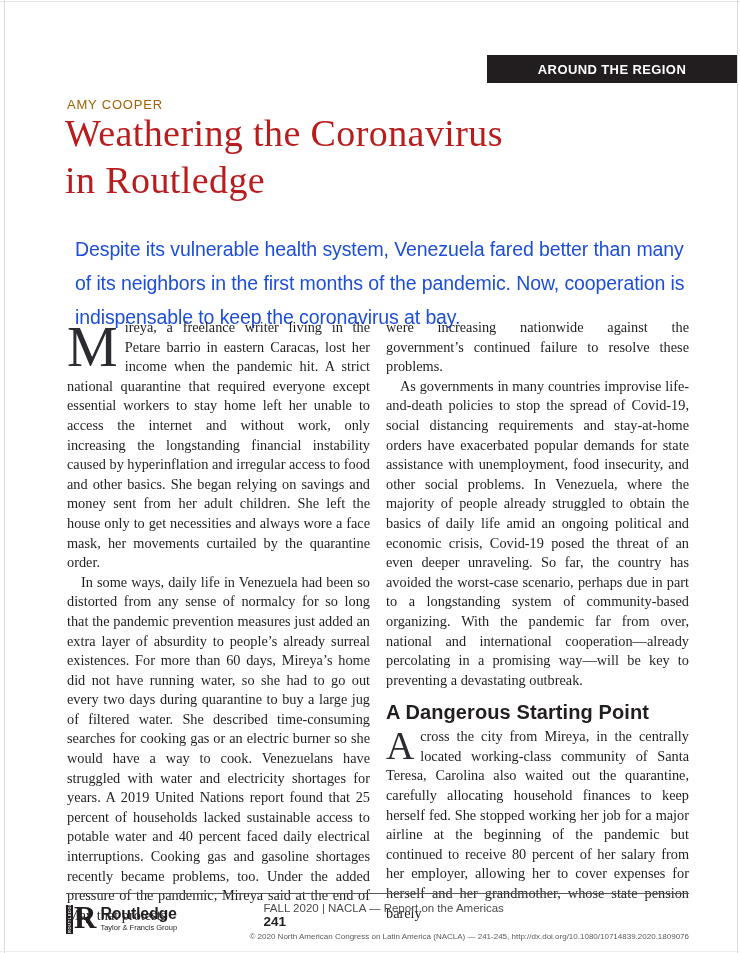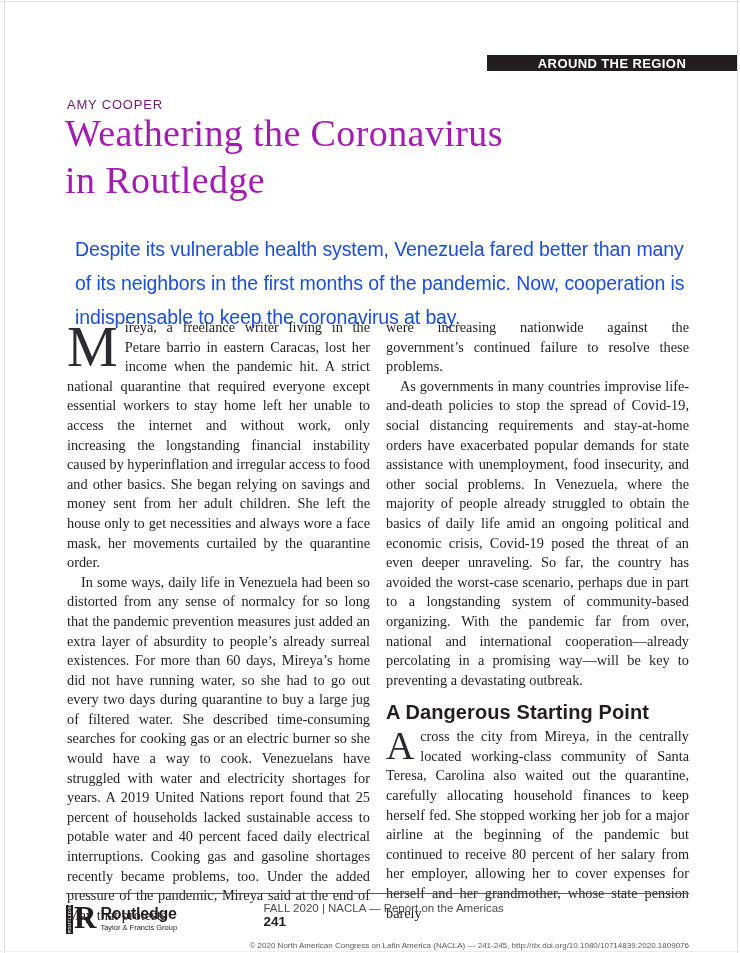--- a/index.html
+++ b/index.html
@@ -7,38 +7,38 @@
     position:relative;width:740px;height:953px;background:#ffffff;overflow:hidden;
     font-family:"Liberation Serif",serif;color:#1f1f21;
   }
   .edge{position:absolute;background:#dcdcdc;}
   .edge-left{left:4px;top:0;bottom:0;width:1px;}
   .edge-right{right:2px;top:0;bottom:0;width:1px;}
   .edge-top{top:1px;left:0;right:0;height:1px;background:#e4e4e4;}
   .edge-bottom{bottom:1px;left:0;right:0;height:1px;background:#ececec;}
 
   .banner{
-    position:absolute;top:55px;right:3px;width:250px;height:16px;
+    position:absolute;top:55px;right:3px;width:250px;height:28px;
     background:#221e1f;display:flex;align-items:center;justify-content:center;
   }
   .banner span{
     font-family:"Liberation Sans",sans-serif;font-weight:bold;font-size:13px;
     letter-spacing:0.4px;color:#ffffff;
   }
 
   .author{
     position:absolute;left:67px;top:97px;
     font-family:"Liberation Sans",sans-serif;font-size:13px;letter-spacing:0.8px;
-    color:#701a75;
+    color:#a16207;
   }
 
   .title{
     position:absolute;left:65px;top:110px;margin:0;
     font-family:"Liberation Serif",serif;font-weight:400;
-    font-size:38px;line-height:47px;letter-spacing:0.4px;color:#a21caf;
+    font-size:38px;line-height:47px;letter-spacing:0.4px;color:#b91c1c;
   }
   .title span{display:block;}
 
   .deck{
     position:absolute;left:67px;top:224px;width:626px;margin:8px;
     font-family:"Liberation Sans",sans-serif;font-size:19.5px;line-height:34px;
     color:#1d4ed8;letter-spacing:-0.1px;
   }
 
   .columns{
@@ -87,21 +87,21 @@
   .footer-right{text-align:right;}
   .issue-line{
     font-family:"Liberation Sans",sans-serif;font-size:11.5px;color:#4c4c4e;
     display:flex;align-items:baseline;justify-content:flex-end;flex-direction:column;
   }
   .pagenum{
     font-family:"Liberation Sans",sans-serif;font-weight:bold;font-size:13.5px;
     color:#221e1f;margin-left:14px;
   }
   .copyright{
-    font-family:"Liberation Sans",sans-serif;font-size:8px;color:#58595b;margin-top:12px;
+    font-family:"Liberation Sans",sans-serif;font-size:8px;color:#58595b;margin-top:3px;
   }
 </style>
 </head>
 <body>
 
 <div class="page">
   <div class="edge edge-left"></div>
   <div class="edge edge-right"></div>
   <div class="edge edge-top"></div>
   <div class="edge edge-bottom"></div>

